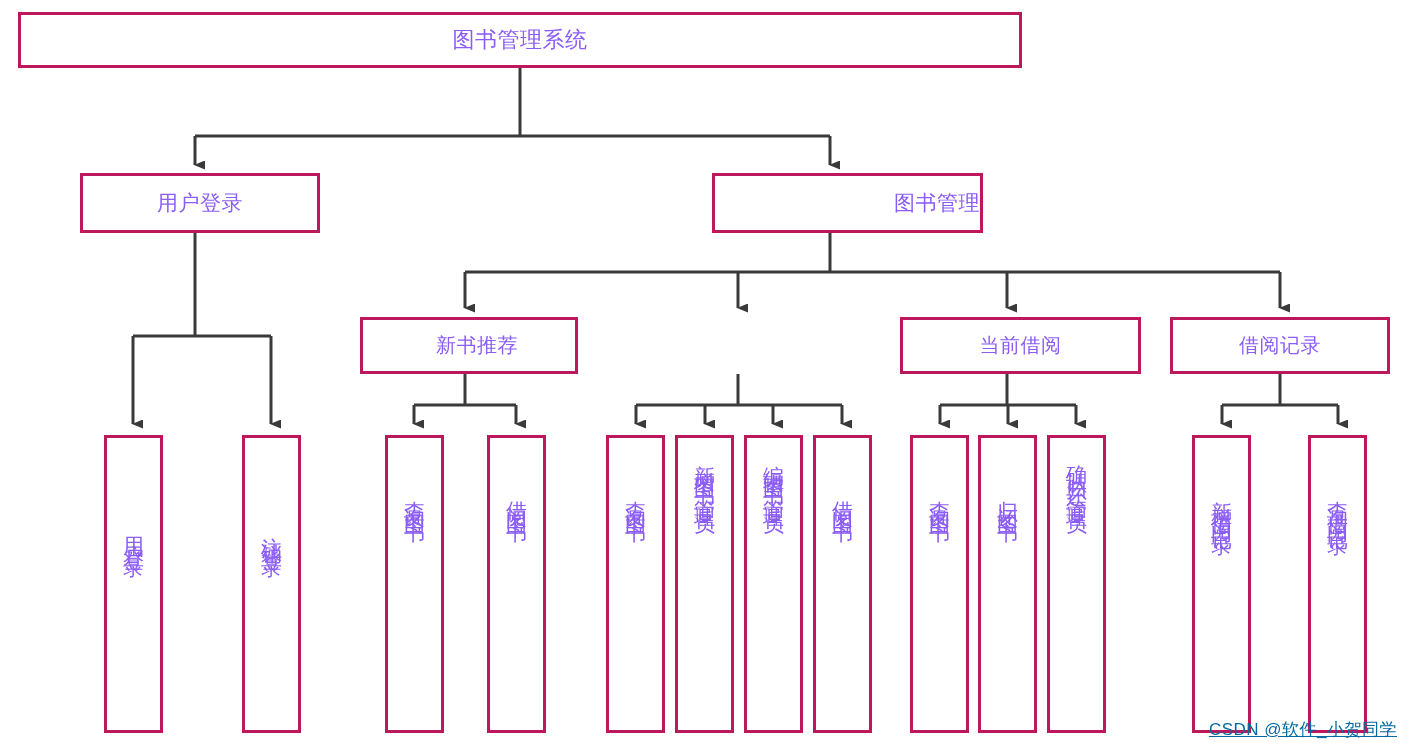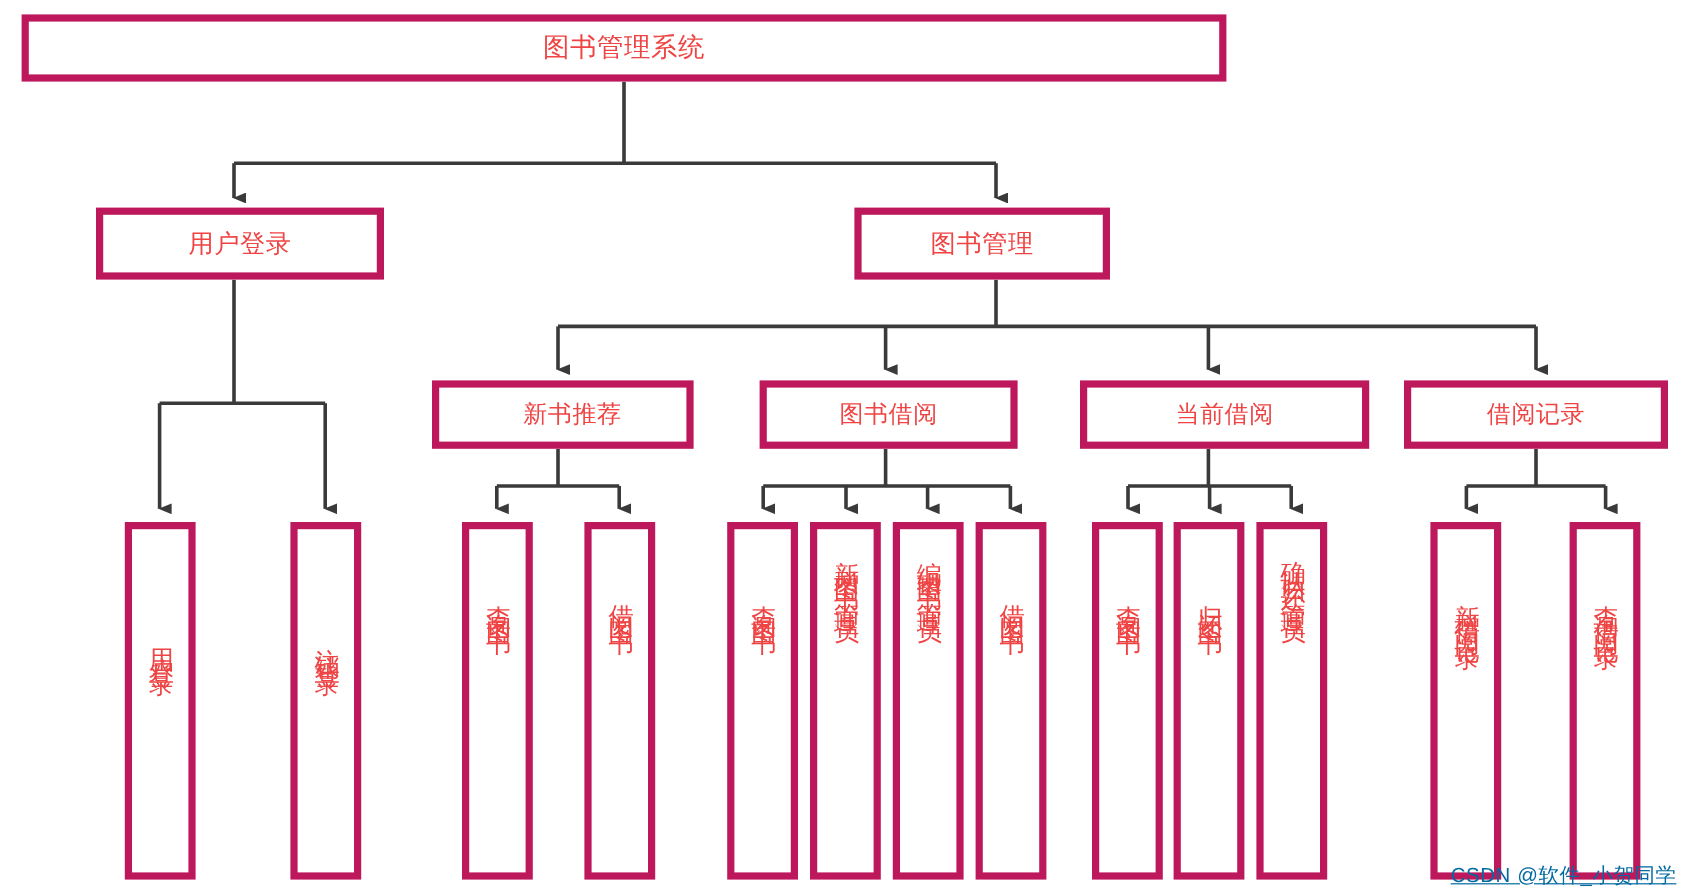--- a/index.html
+++ b/index.html
@@ -21,25 +21,25 @@
     position: absolute;
     left: 0;
     top: 0;
     width: 1405px;
     height: 747px;
   }
   .node-box {
     position: absolute;
     box-sizing: border-box;
     background: #ffffff;
-    border: 6px solid #be185d;
+    border: 3px solid #be185d;
     display: flex;
     align-items: center;
     justify-content: center;
-    color: #ef4444;
+    color: #8b5cf6;
   }
   .node-label {
     display: block;
     text-align: center;
     letter-spacing: 0.5px;
     white-space: nowrap;
   }
   .lvl-root .node-label {
     font-size: 22px;
   }
@@ -142,30 +142,27 @@
     </g>
   </svg>
 
   <div class="node-box lvl-root" style="left:18px; top:12px; width:1004px; height:56px;">
     <span class="node-label">图书管理系统</span>
   </div>
 
   <div class="node-box lvl-mid" style="left:80px; top:173px; width:240px; height:60px;">
     <span class="node-label">用户登录</span>
   </div>
-  <div class="node-box lvl-mid" style="left:712px; top:173px; width:213px; height:60px;">
+  <div class="node-box lvl-mid" style="left:712px; top:173px; width:271px; height:60px;justify-content:flex-end;">
     <span class="node-label">图书管理</span>
   </div>
 
   <div class="node-box lvl-sub" style="left:360px; top:317px; width:218px; height:57px;padding-left:16px;">
     <span class="node-label">新书推荐</span>
   </div>
-  <div class="node-box lvl-sub" style="left:633px; top:317px; width:215px; height:57px;">
-    <span class="node-label">图书借阅</span>
-  </div>
   <div class="node-box lvl-sub" style="left:900px; top:317px; width:241px; height:57px;">
     <span class="node-label">当前借阅</span>
   </div>
   <div class="node-box lvl-sub" style="left:1170px; top:317px; width:220px; height:57px;">
     <span class="node-label">借阅记录</span>
   </div>
 
   <div class="node-box node-leaf leaf-mid" style="left:104px; top:435px; width:59px; height:298px;">
     <span class="node-label">用户登录</span>
   </div>

